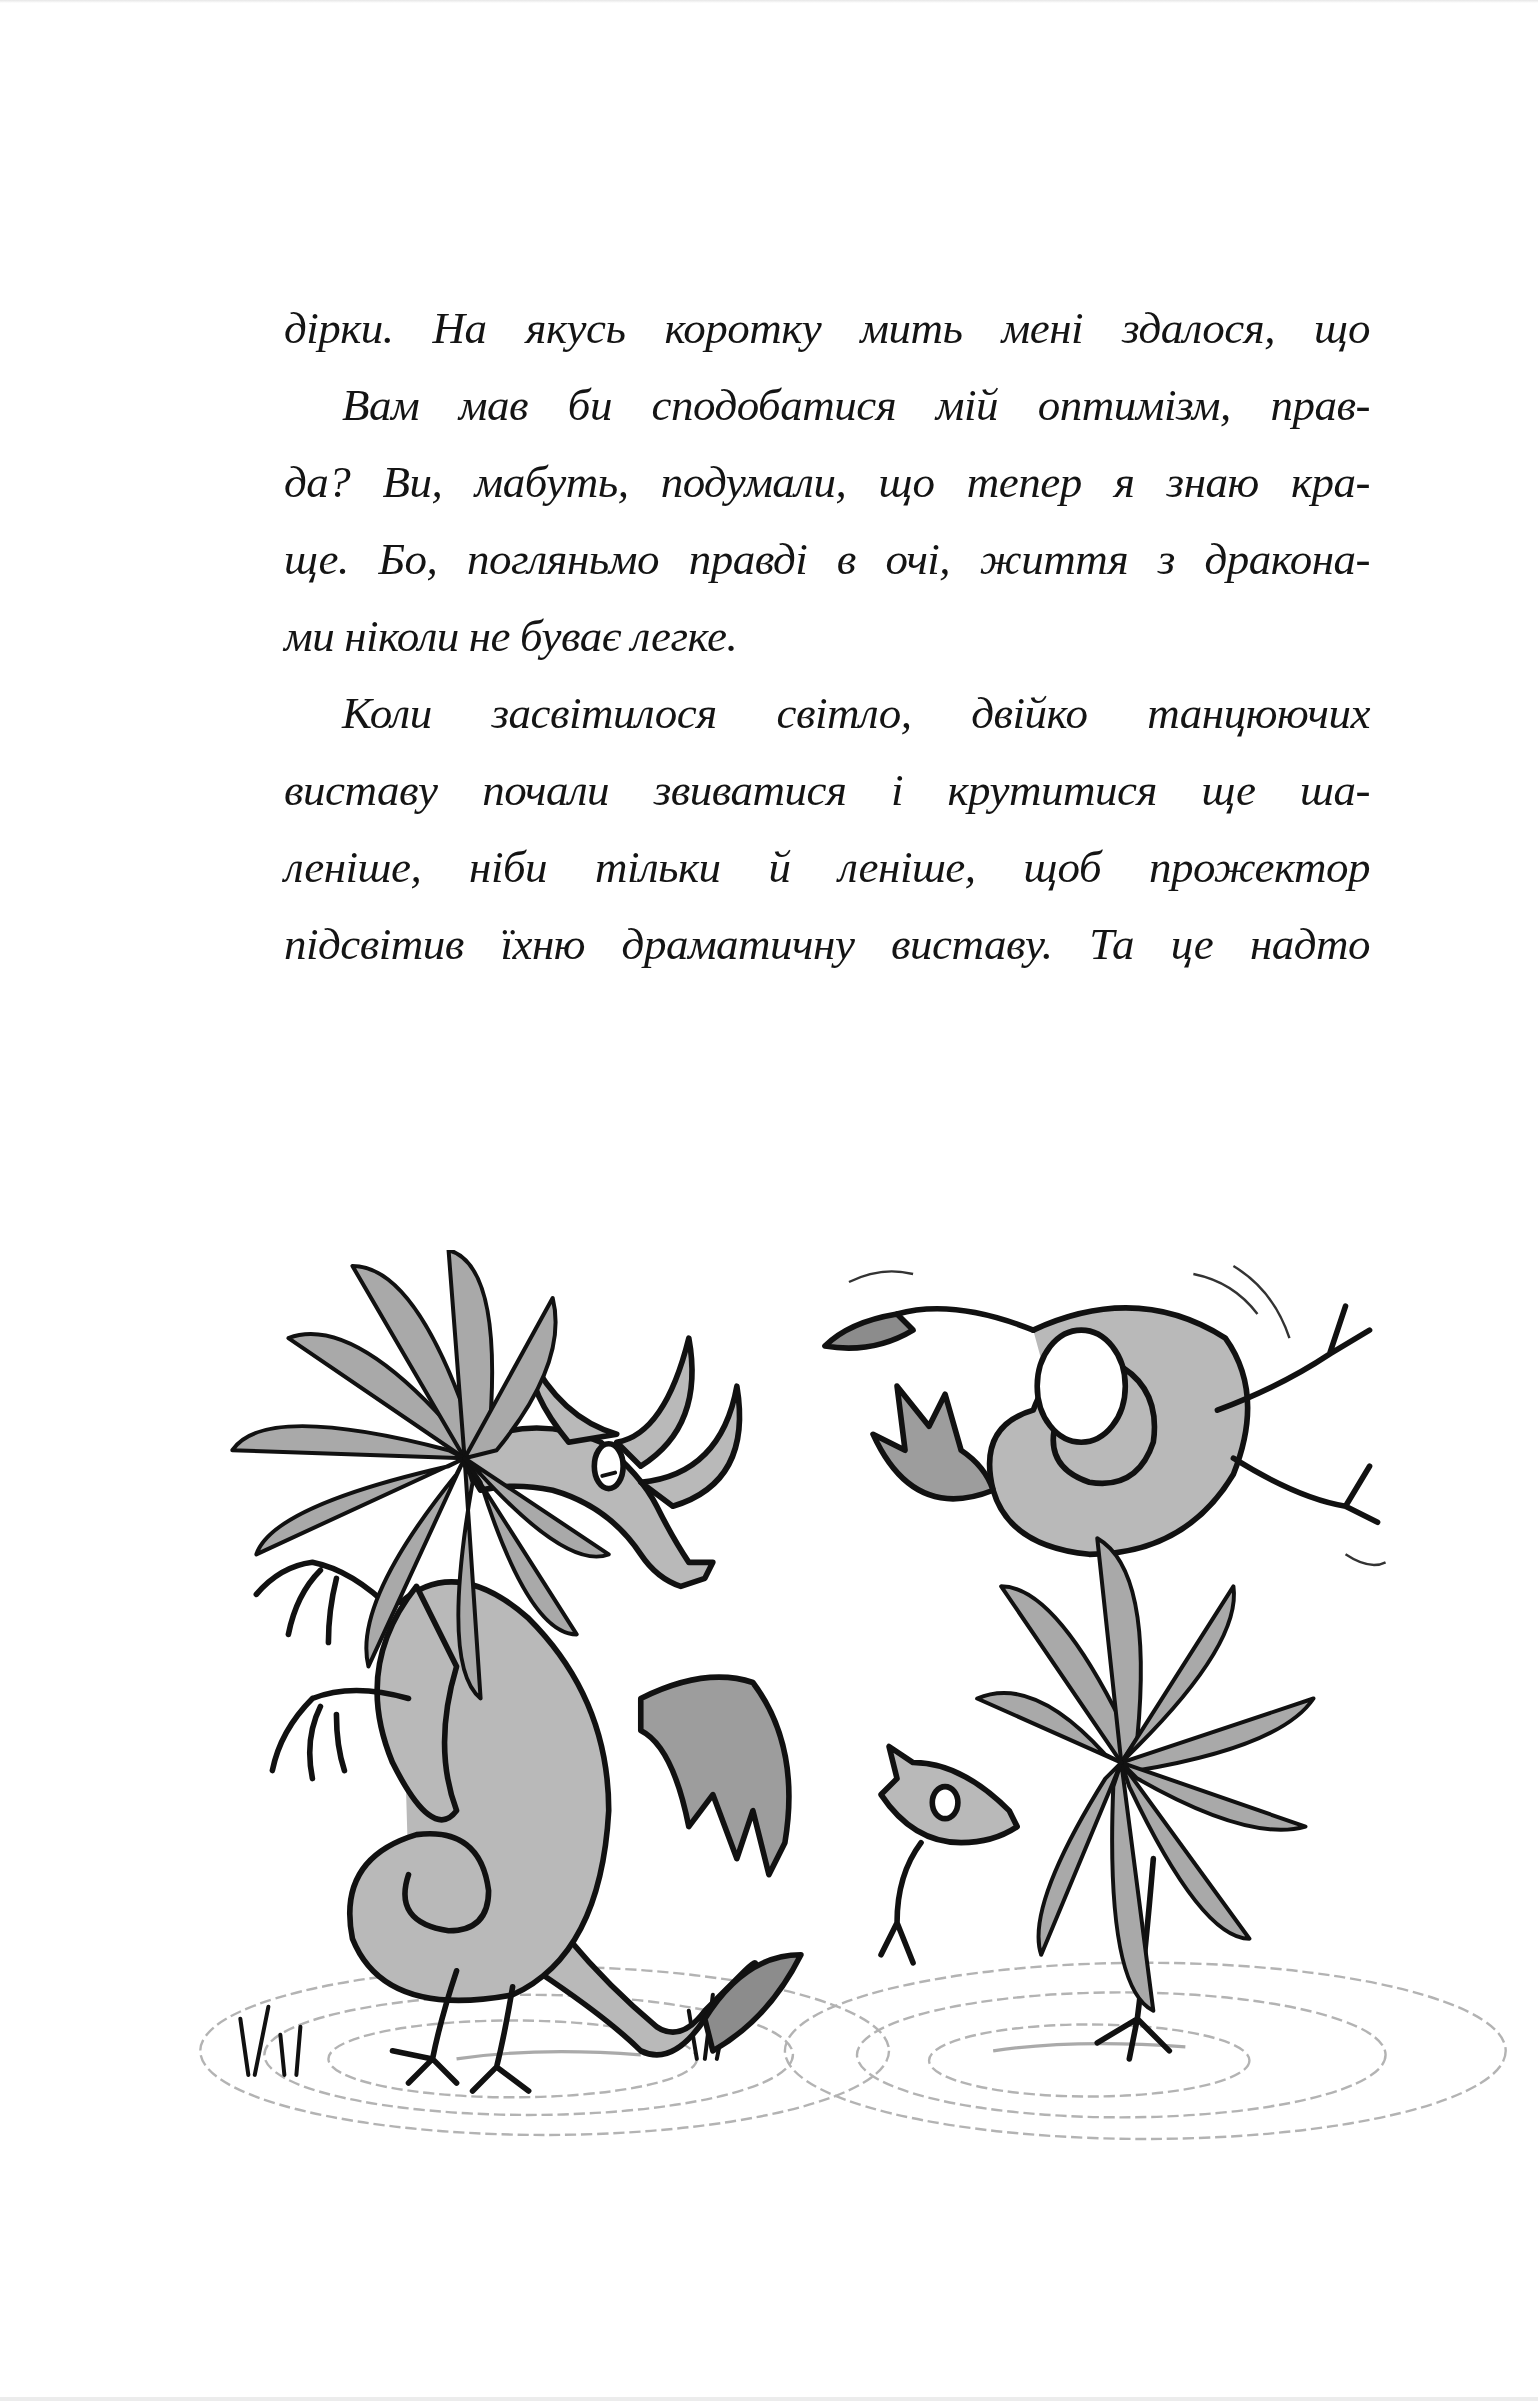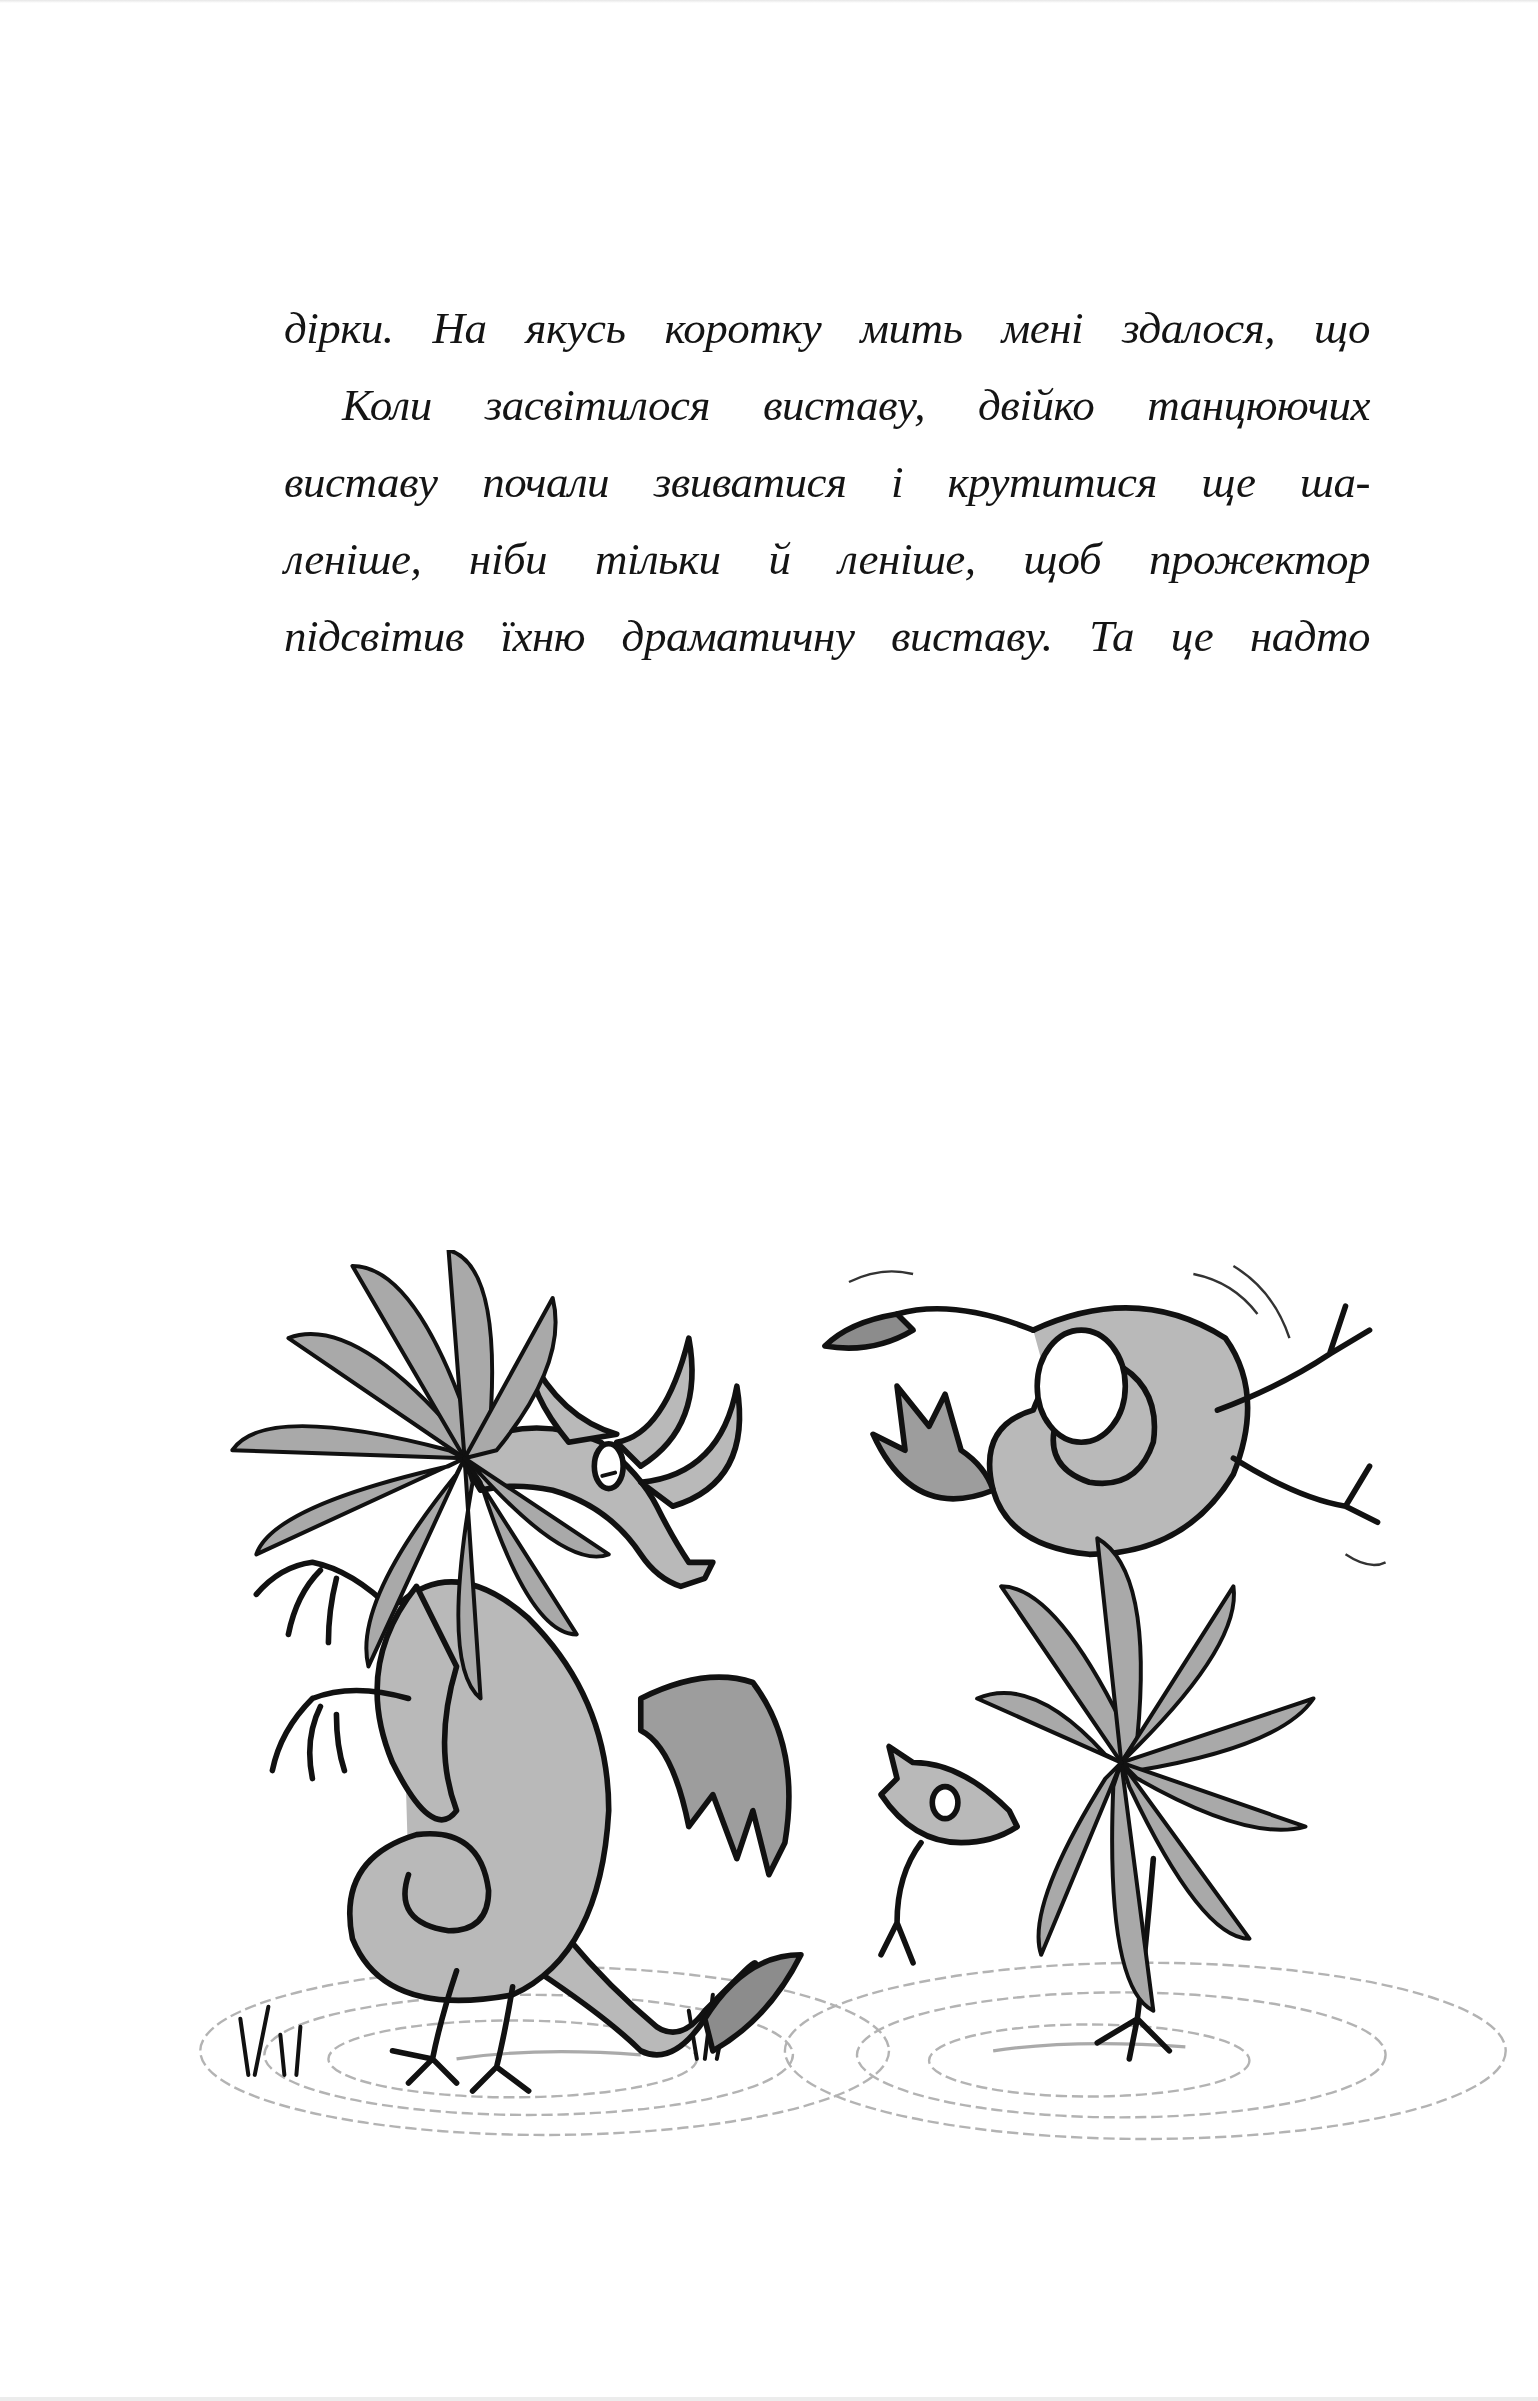--- a/index.html
+++ b/index.html
@@ -19,21 +19,27 @@
 </head>
 <body>
 
 <div class="top-shadow"></div>
 
 <div class="text-block">
   <div>
     <span class="line">дірки. На якусь коротку мить мені здалося, що</span>
   </div>
   <div>
-    <span class="line indent">Коли засвітилося виставу, двійко танцюючих</span>
+    <span class="line indent">Вам мав би сподобатися мій оптимізм, прав-</span>
+    <span class="line">да? Ви, мабуть, подумали, що тепер я знаю кра-</span>
+    <span class="line">ще. Бо, погляньмо правді в очі, життя з дракона-</span>
+    <span class="line last">ми ніколи не буває легке.</span>
+  </div>
+  <div>
+    <span class="line indent">Коли засвітилося світло, двійко танцюючих</span>
     <span class="line">виставу почали звиватися і крутитися ще ша-</span>
     <span class="line">леніше, ніби тільки й леніше, щоб прожектор</span>
     <span class="line">підсвітив їхню драматичну виставу. Та це надто</span>
   </div>
 </div>
 
 <div class="illustration">
   <svg viewBox="0 0 1660 1150" xmlns="http://www.w3.org/2000/svg">
 
     <g fill="none" stroke="#9a9a9a" stroke-width="3" stroke-dasharray="14 6" opacity="0.75">

